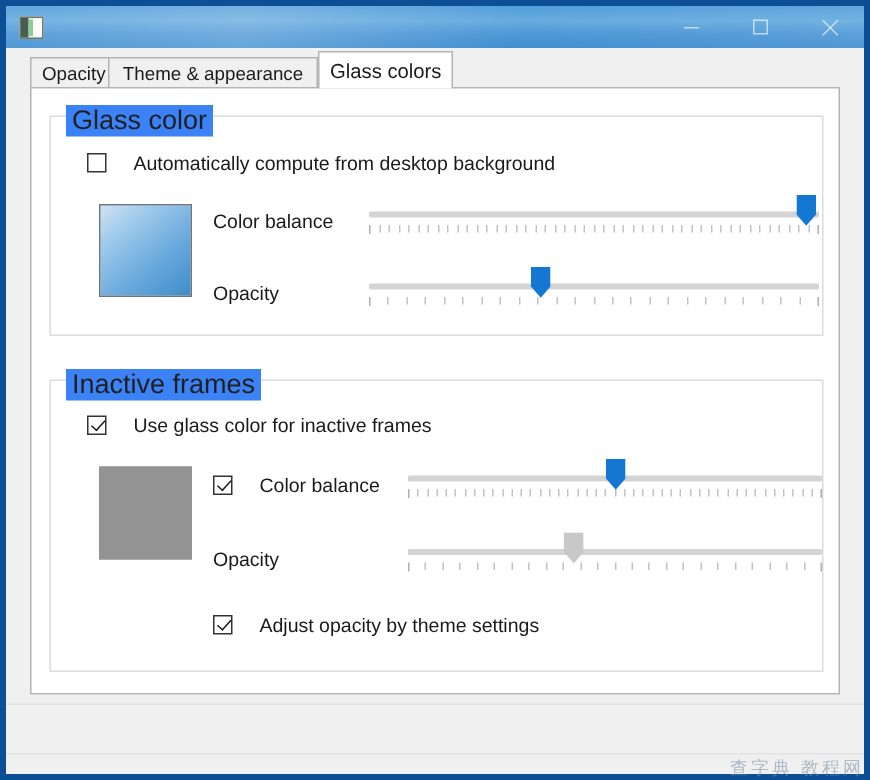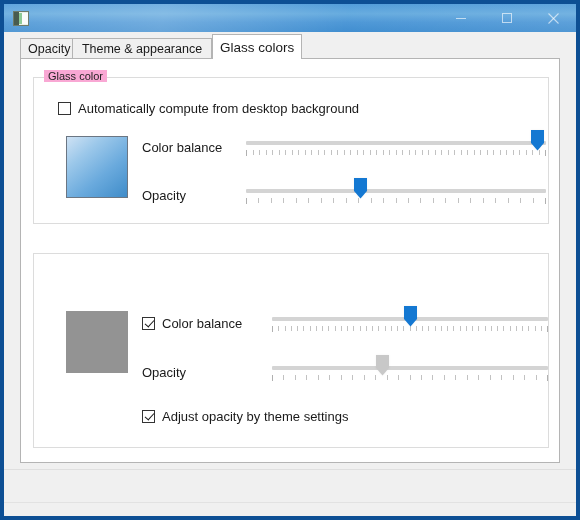--- a/index.html
+++ b/index.html
@@ -131,23 +131,23 @@
   }
 
   .group {
     position: absolute;
     box-sizing: border-box;
     border: 1px solid #dcdcdc;
   }
   .group > .legend {
     position: absolute;
     top: -8px; left: 10px;
-    background: #f9a8d4;
+    background: #3b82f6;
     padding: 0 4px;
-    font-size: 11px;
+    font-size: 18px;
     color: #1f1f1f;
     white-space: nowrap;
   }
 
   .cb {
     position: absolute;
     display: flex;
     align-items: center;
     white-space: nowrap;
   }
@@ -162,21 +162,21 @@
   .cb .box.checked::after {
     content: "";
     position: absolute;
     left: 4px; top: 0px;
     width: 4px; height: 8px;
     border: solid #1a1a1a;
     border-width: 0 1.6px 1.6px 0;
     transform: rotate(42deg);
   }
   .cb .txt {
-    margin-left: 7px;
+    margin-left: 18px;
     font-size: 13px;
     color: #1a1a1a;
   }
 
   .swatch {
     position: absolute;
     box-sizing: border-box;
     border: 1px solid #6b7683;
   }
   .swatch.blue {
@@ -421,21 +421,26 @@
             </div>
           <div class="thumb" style="left: 114px;">
             <svg width="13" height="21" viewBox="0 0 13 21">
                 <path d="M0 0 H13 V13 L6.5 20.5 L0 13 Z" fill="#1478d2"></path>
               </svg>
           </div>
         </div>
       </div>
 
       <div class="group" style="left:12px; top:194px; width:516px; height:195px;">
-
+        <span class="legend">Inactive frames</span>
+
+        <div class="cb" style="left:24px; top:22px;">
+          <span class="box checked"></span>
+          <span class="txt">Use glass color for inactive frames</span>
+        </div>
 
         <div class="swatch gray" style="left:32px; top:57px; width:62px; height:62px;"></div>
 
         <div class="cb" style="left:108px; top:62px;">
           <span class="box checked"></span>
           <span class="txt">Color balance</span>
         </div>
         <div class="slider" style="left:238px; top:59px; width:276px;">
           <div class="track"></div>
           <div class="ticks">
@@ -537,15 +542,16 @@
 
     </div>
 
     <div id="footer-sep"></div>
 
 
     <div id="bottom-strip"></div>
   </div>
 
   <div id="watermark">
+    <div class="cn">查字典 教程网</div>
   </div>
 
 </div>
 
 </body></html>

